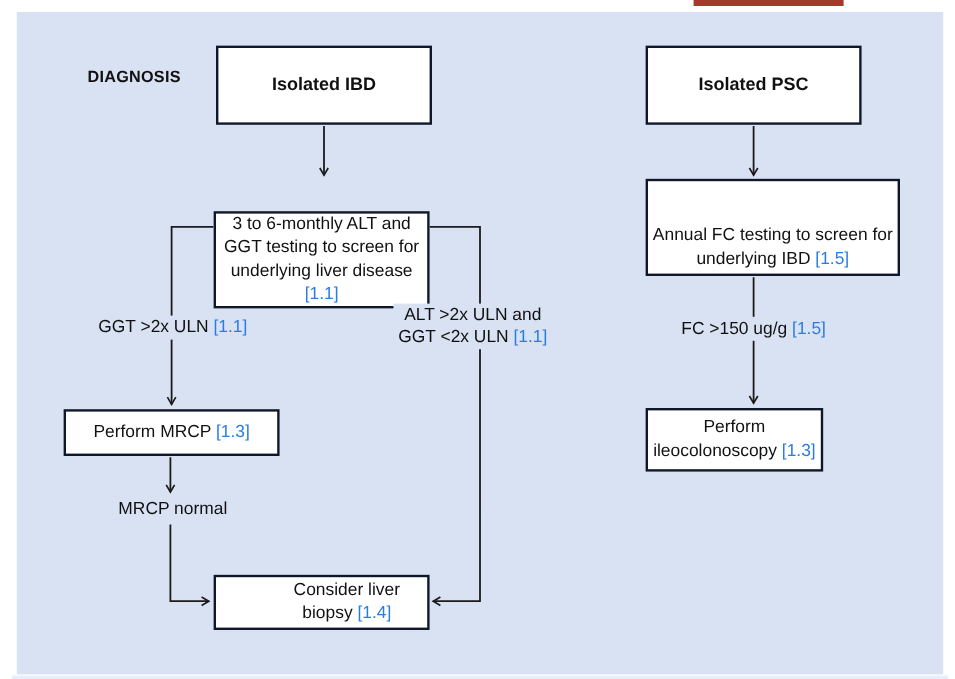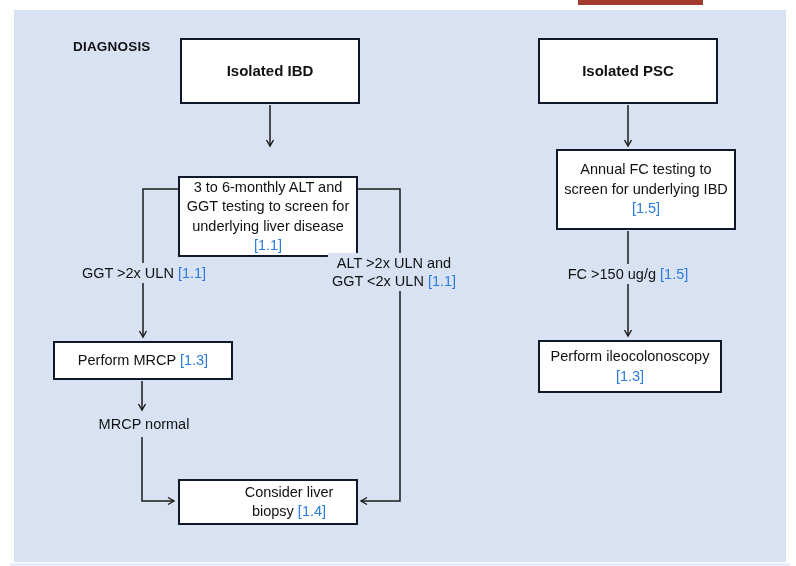--- a/index.html
+++ b/index.html
@@ -17,21 +17,21 @@
   .panel{
     position:absolute;left:14px;top:10px;width:772px;height:552px;
     background:#D9E2F3;
   }
   .bottom-strip{
     position:absolute;left:10px;top:563px;width:780px;height:3px;
     background:#E8EEF9;
   }
 
   .section-label{
-    position:absolute;left:29px;top:39px;
+    position:absolute;left:29px;top:56px;
     font-size:13.5px;font-weight:bold;color:#111;letter-spacing:.2px;padding-left:44px;
   }
 
   svg.connectors{position:absolute;left:0;top:0;width:796px;height:566px;pointer-events:none;}
 
   .node{
     position:absolute;box-sizing:border-box;
     background:#ffffff;border:2px solid #0f172a;
     display:flex;align-items:center;justify-content:center;
     text-align:center;color:#111;
@@ -46,24 +46,24 @@
     position:absolute;transform:translateX(-50%);
     background:#D9E2F3;color:#111;
     font-size:14.5px;line-height:18px;text-align:center;
     padding:1px 4px;white-space:nowrap;
   }
 
   
   .n-ibd-start{left:180px;top:38px;width:180px;height:66px;}
   .n-psc-start{left:538px;top:38px;width:180px;height:66px;}
   .n-ibd-screen{left:178px;top:139px;width:180px;height:81px;margin-top:37px;}
-  .n-psc-screen{left:556px;top:149px;width:180px;height:81px;}
+  .n-psc-screen{left:538px;top:149px;width:212px;height:81px;align-items:flex-end;}
   .n-mrcp{left:53px;top:341px;width:180px;height:39px;text-align:center;}
   .n-biopsy{left:178px;top:479px;width:180px;height:46px;padding-left:46px;}
-  .n-ileo{left:538px;top:340px;width:184px;height:53px;}
+  .n-ileo{left:538px;top:340px;width:148px;height:53px;}
 
   .l-ggt{left:144px;top:263px;}
   .l-alt{left:394px;top:253px;}
   .l-mrcp-normal{left:144px;top:414px;}
   .l-fc{left:628px;top:264px;}
 </style>
 </head>
 <body>
 
 <div class="stage">

